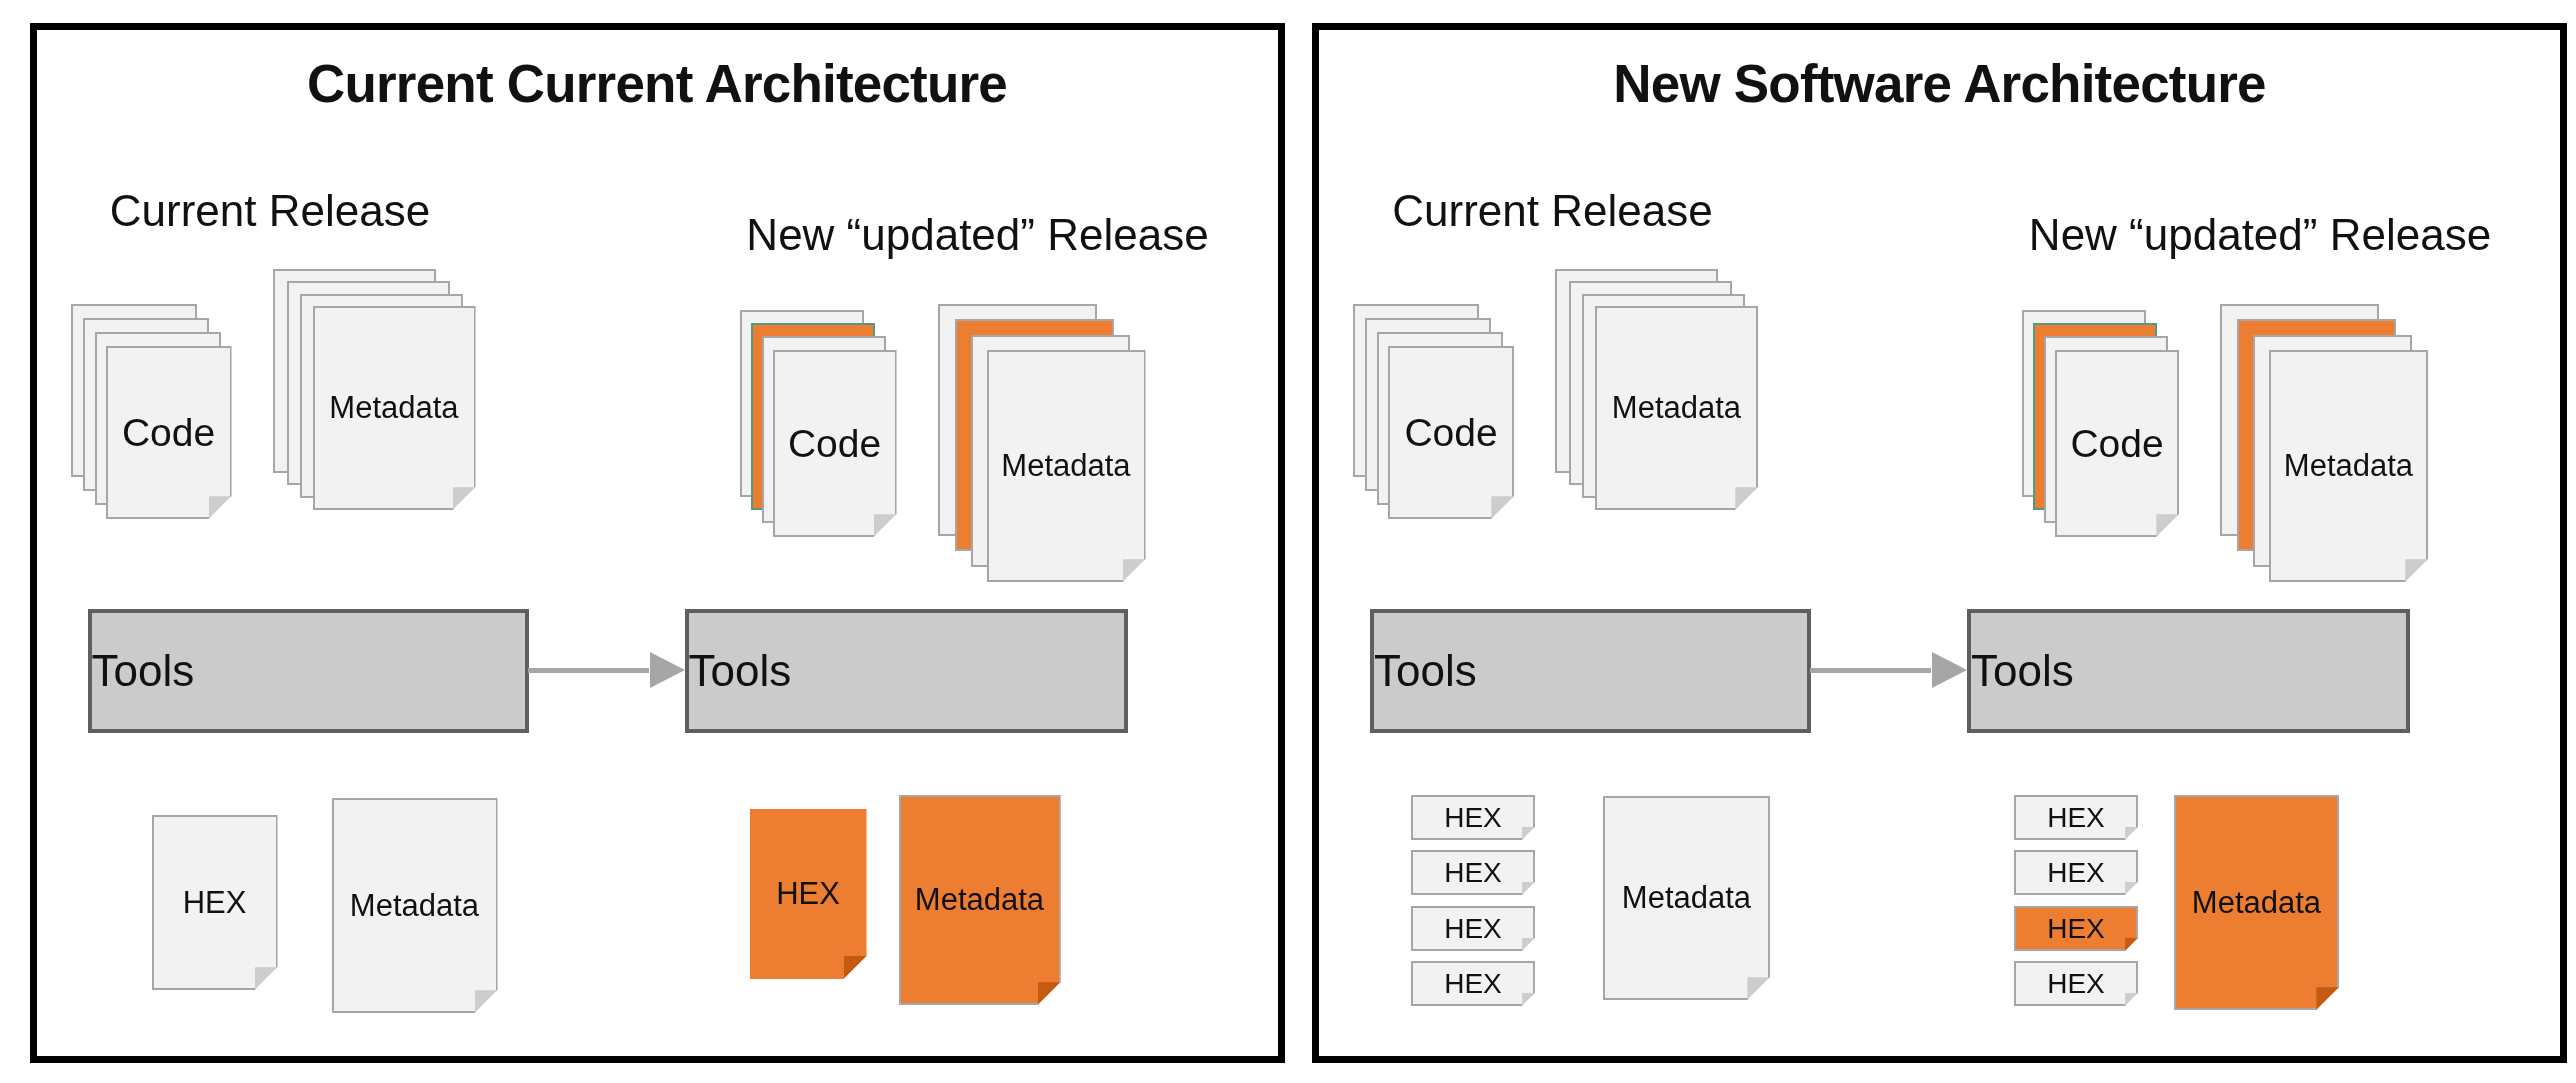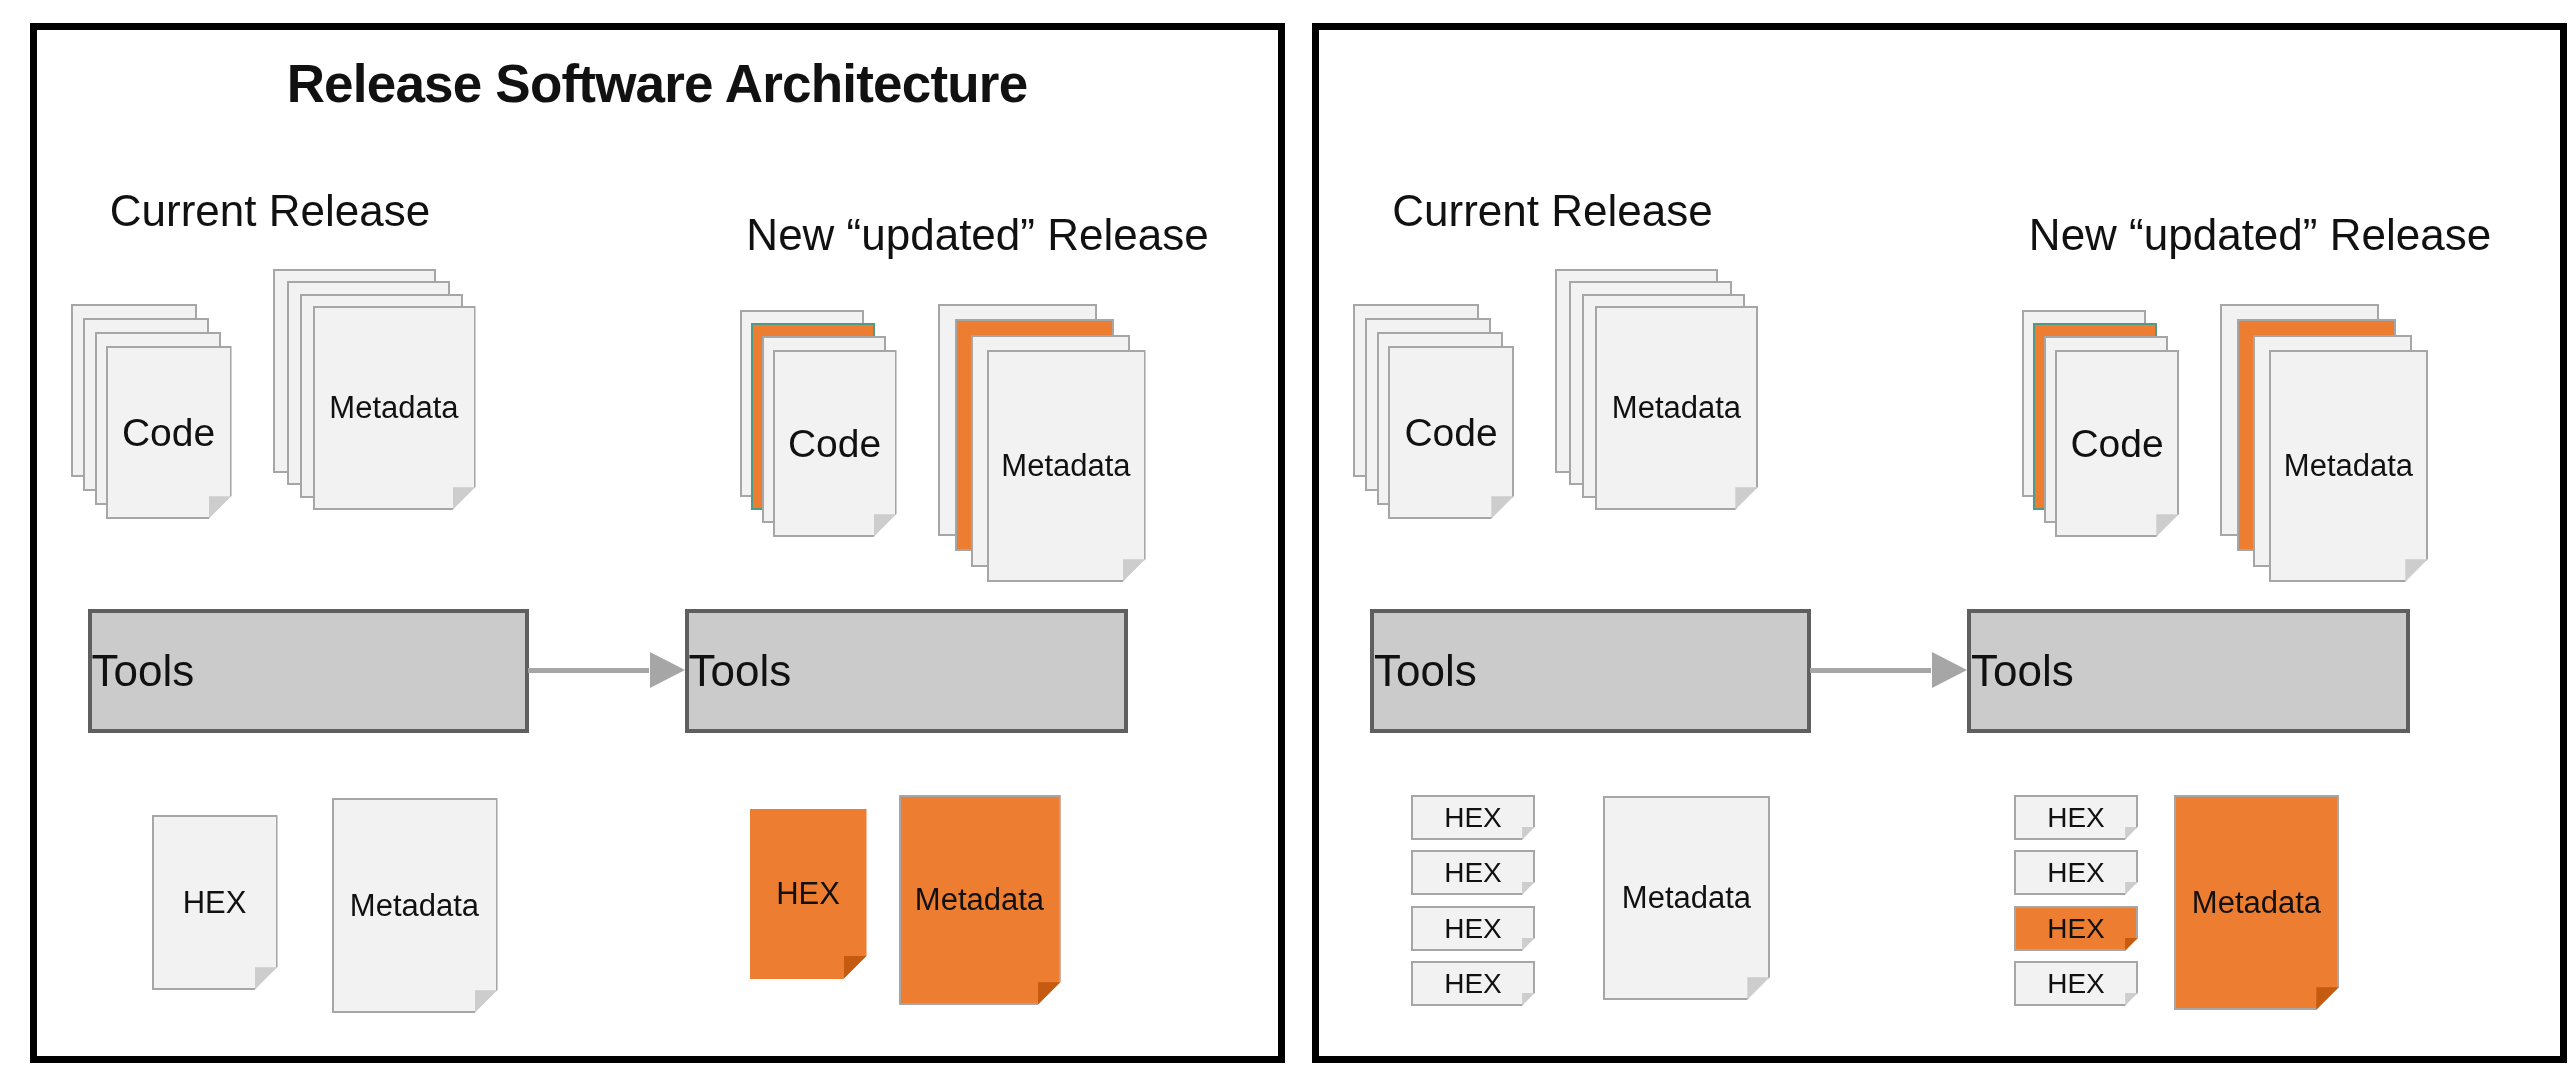--- a/index.html
+++ b/index.html
@@ -46,21 +46,21 @@
     border-top:18.7px solid transparent; border-bottom:18.7px solid transparent;
     border-left:35px solid #A6A6A6;
   }
 </style>
 </head>
 <body>
 
 <div class="canvas">
 
   <section class="panel" style="left:29.5px;">
-    <h1 class="title">Release Software Architecture</h1>
+    <h1 class="title">Current Current Architecture</h1>
 
     <div class="lbl" style="left:47px;top:156px;width:373px;">Current Release</div>
     <div class="lbl" style="left:657px;top:180px;width:568px;">New “updated” Release</div>
 
     <div>
       <div class="page" style="left:34px;top:274px;width:126px;height:173px;"></div>
       <div class="page" style="left:46px;top:288px;width:126px;height:173px;"></div>
       <div class="page" style="left:58px;top:302px;width:126px;height:173px;"></div>
       <div class="page cut" style="left:69px;top:316px;width:126px;height:173px;">
         <span class="pg-lbl" style="font-size:39px;">Code</span>
@@ -120,20 +120,21 @@
       <span class="pg-lbl" style="font-size:31px;">HEX</span>
       <i class="fold dark"></i>
     </div>
     <div class="page orange cut" style="left:862px;top:765px;width:162px;height:210px;">
       <span class="pg-lbl" style="font-size:31px;">Metadata</span>
       <i class="fold dark"></i>
     </div>
   </section>
 
   <section class="panel" style="left:1312px;">
+    <h1 class="title">New Software Architecture</h1>
 
     <div class="lbl" style="left:47px;top:156px;width:373px;">Current Release</div>
     <div class="lbl" style="left:657px;top:180px;width:568px;">New “updated” Release</div>
 
     <div>
       <div class="page" style="left:34px;top:274px;width:126px;height:173px;"></div>
       <div class="page" style="left:46px;top:288px;width:126px;height:173px;"></div>
       <div class="page" style="left:58px;top:302px;width:126px;height:173px;"></div>
       <div class="page cut" style="left:69px;top:316px;width:126px;height:173px;">
         <span class="pg-lbl" style="font-size:39px;">Code</span>

